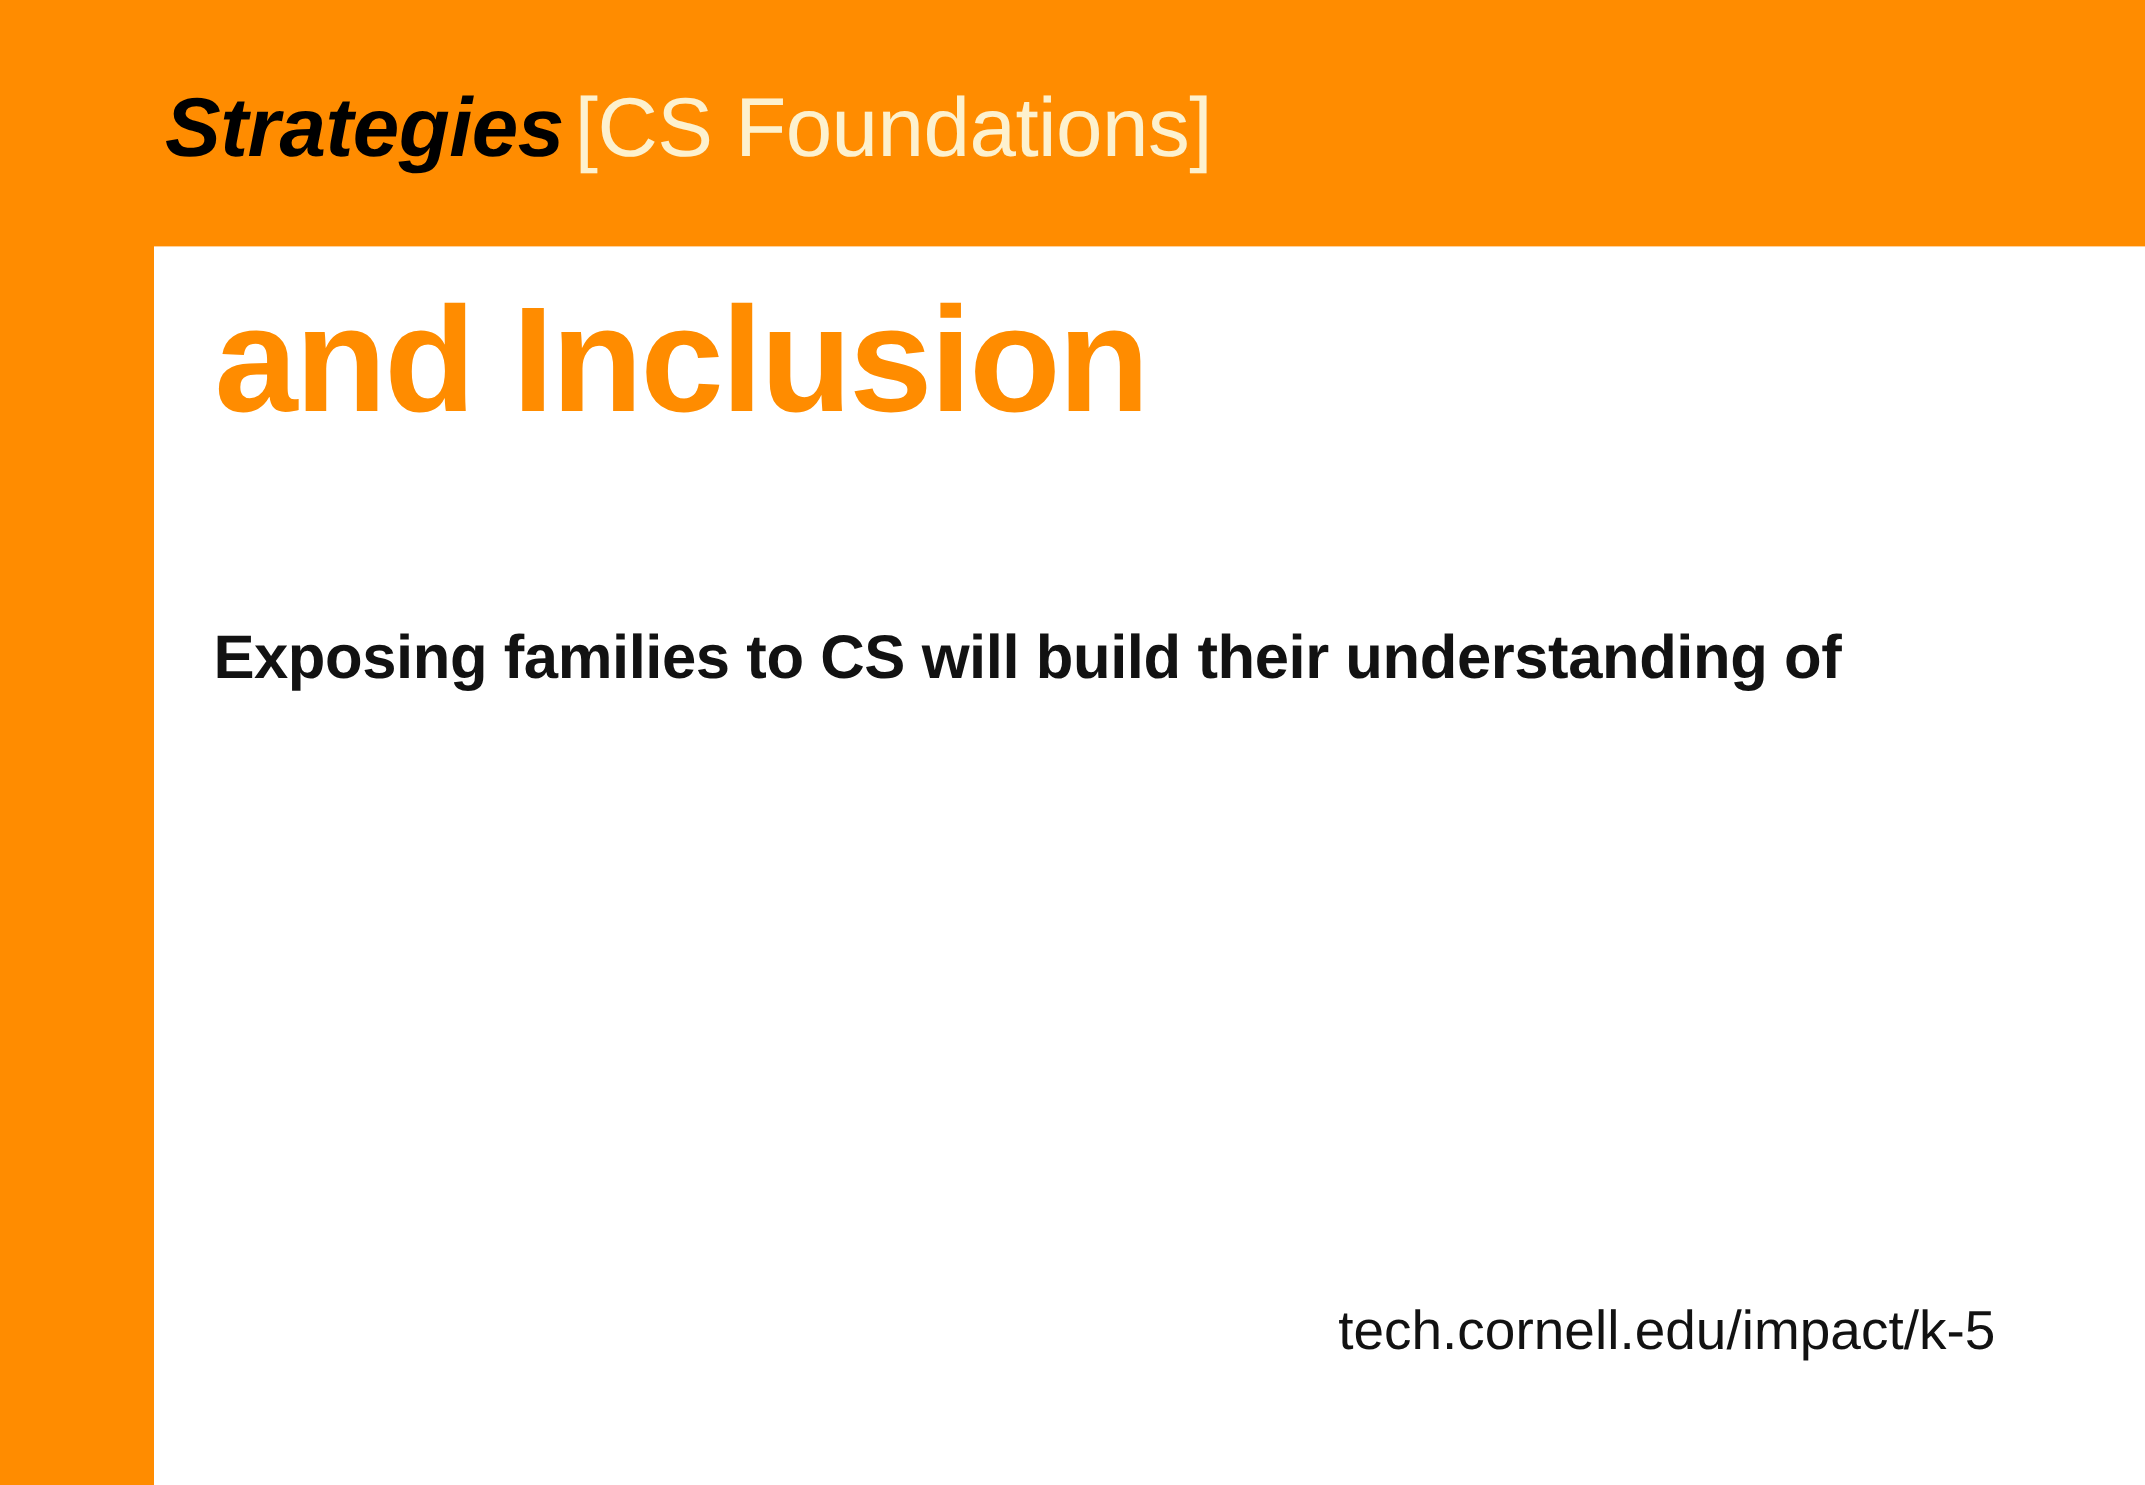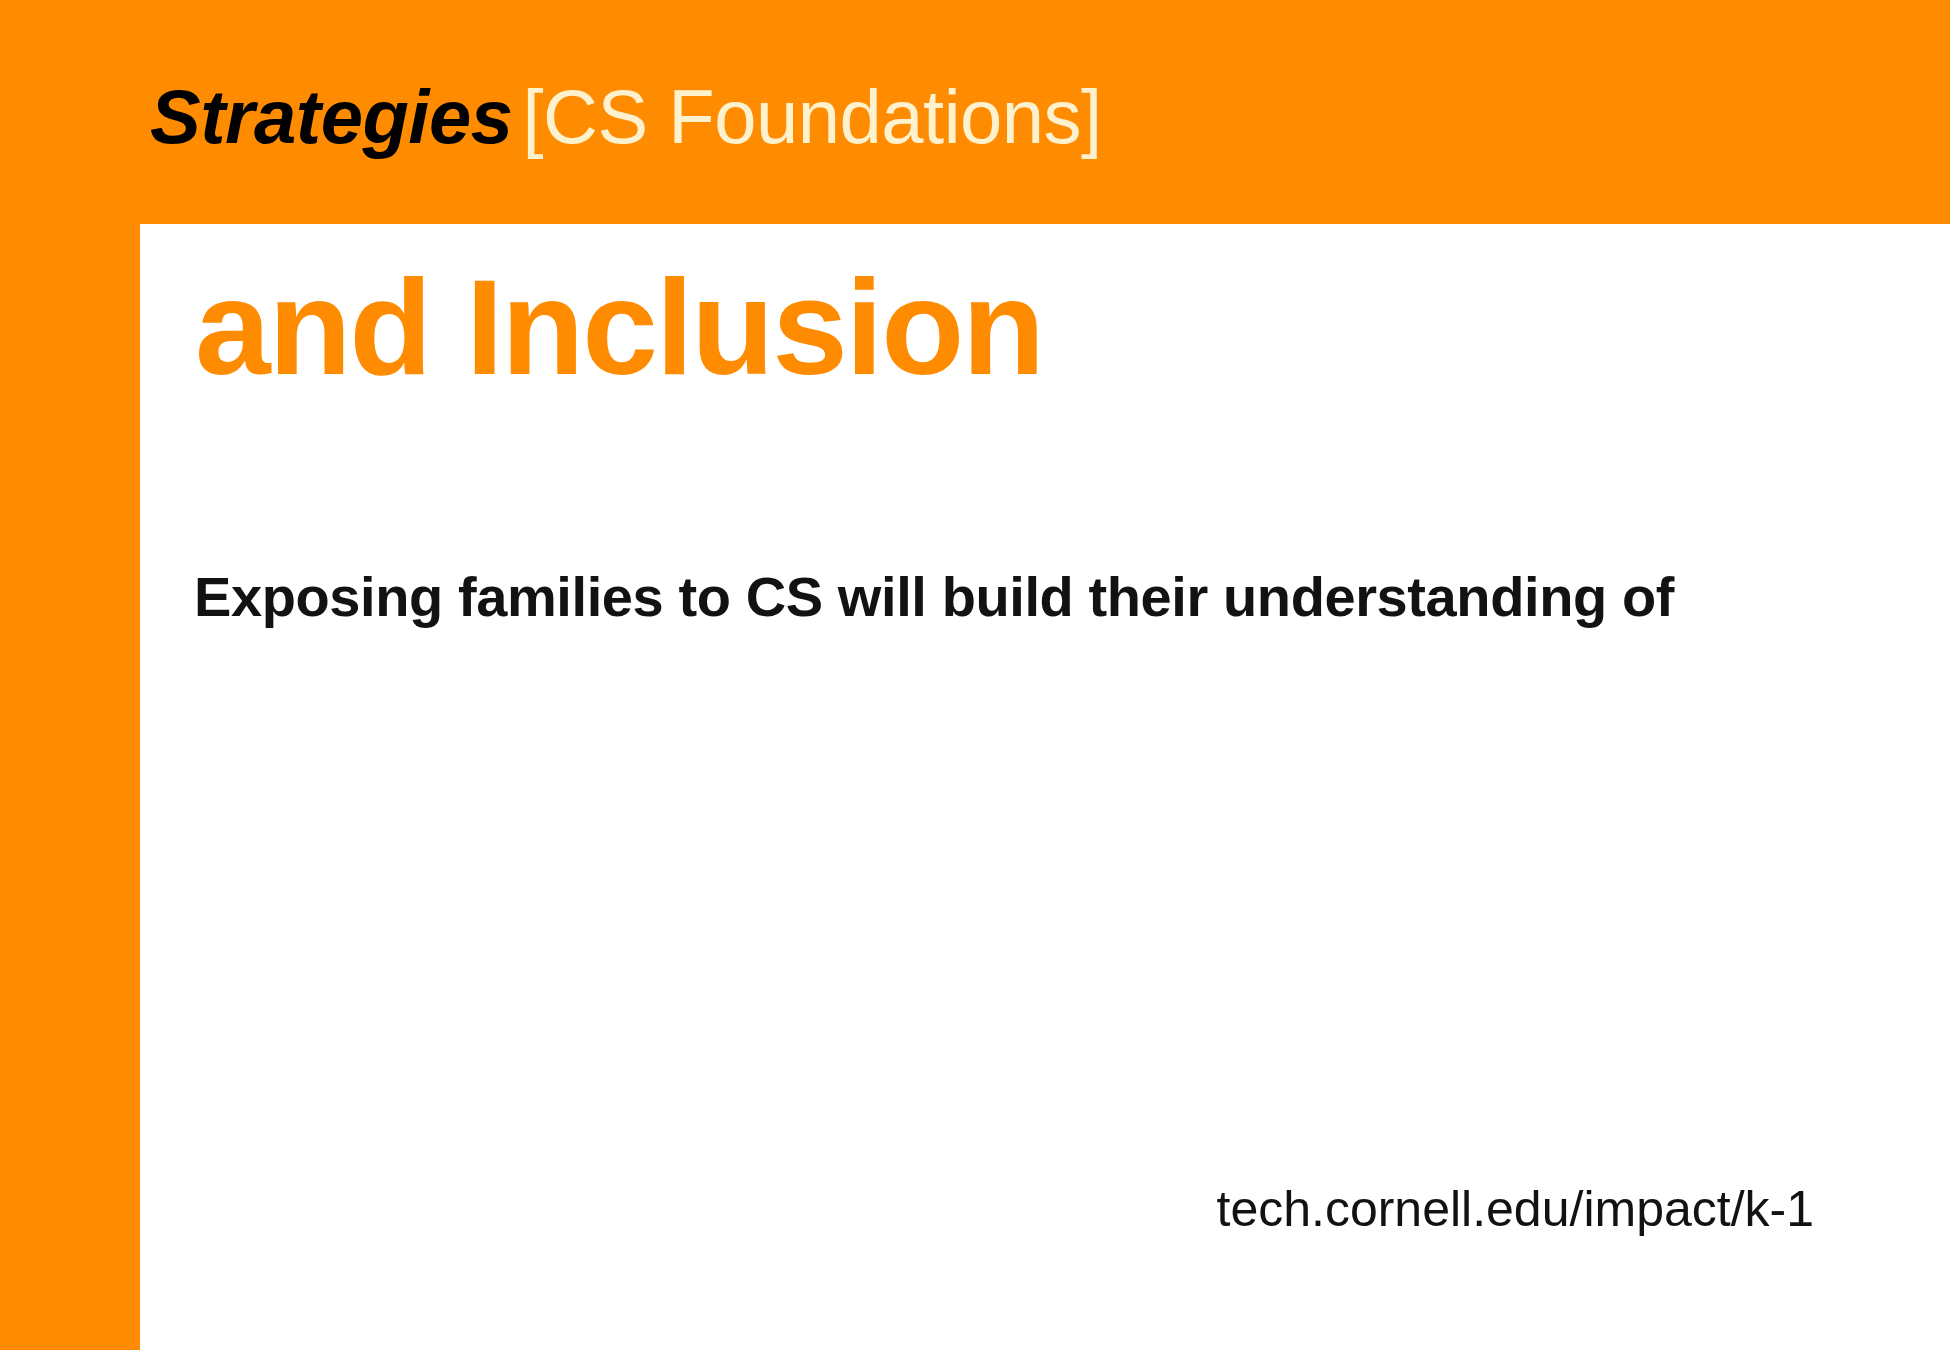--- a/index.html
+++ b/index.html
@@ -137,16 +137,16 @@
   <div class="panel">
 
     <div class="title">
       <span class="tl">and Inclusion</span>
     </div>
 
     <div class="body-copy">
       <span class="bl">Exposing families to CS will build their understanding of</span>
     </div>
 
-    <div class="footer-url">tech.cornell.edu/impact/k-1</div>
+    <div class="footer-url">tech.cornell.edu/impact/k-5</div>
 
   </div>
 </div>
 
 </body></html>

